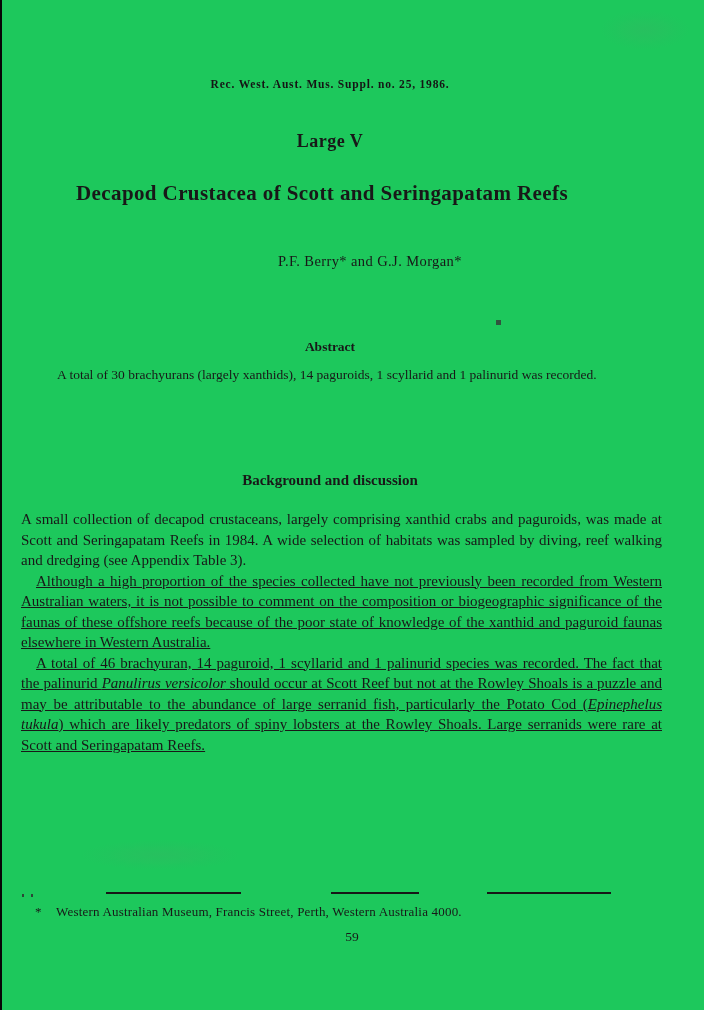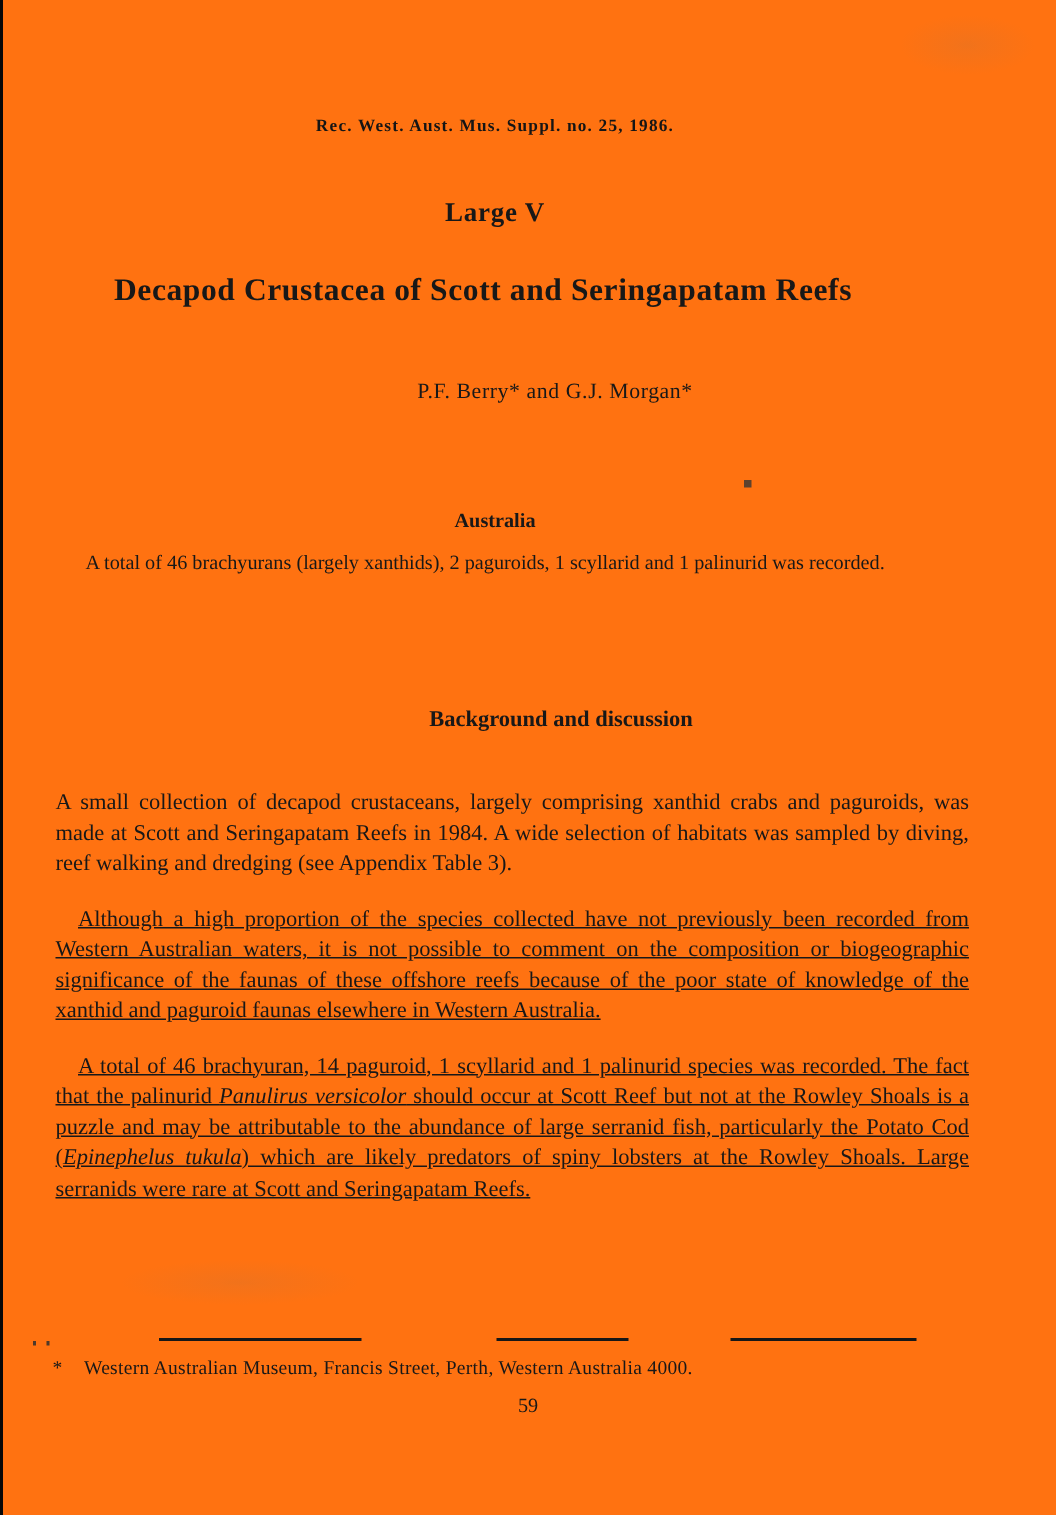--- a/index.html
+++ b/index.html
@@ -6,21 +6,21 @@
   body {
     width: 704px; height: 1010px;
     background: #fcfcfc;
     position: relative;
     overflow: hidden;
     font-family: "Liberation Serif", serif;
     color: #1d1d1d;
   }
   .scan-page {
     position: absolute; inset: 0;
-    background: #f97316;
+    background: #22c55e;
     filter: contrast(1.05);
   }
   .scan-text { filter: blur(0.35px); }
   .edge-line {
     position: absolute; left: 0; top: 0;
     width: 2px; height: 1010px;
     background: #0d0d0d;
   }
   .journal-header {
     position: absolute; top: 78px; left: 0; width: 660px;
@@ -49,28 +49,28 @@
     font-size: 13.5px; font-weight: bold;
   }
   .abstract-text {
     position: absolute; top: 365px; left: 57px; width: 584px;
     font-size: 13.5px; line-height: 19px;
     text-align: justify;
   }
   .section-heading {
     position: absolute; top: 472px; left: 0; width: 660px;
     text-align: center;
-    font-size: 15px; font-weight: bold; padding-left: 44px;
+    font-size: 15px; font-weight: bold;
   }
   .body-text {
     position: absolute; top: 509px; left: 21px; width: 641px;
     font-size: 15px; line-height: 20.5px;
     text-align: justify;
   }
-  .body-text p { margin: 16px; }
+  .body-text p { margin: 0; }
   .body-text p.indented { text-indent: 15px; text-decoration: underline; }
   .speck {
     position: absolute; background: #3a3a3a;
   }
   .speck-mid { left: 496px; top: 320px; width: 5px; height: 5px; opacity: .8; }
   .speck-dots { left: 22px; top: 894px; width: 7px; height: 3px; opacity: .85;
     background: transparent; border-left: 2px solid #333; border-right: 2px solid #333; }
   .footnote-rule-seg {
     position: absolute; top: 892px; height: 2px; background: #1c1c1c;
   }
@@ -105,22 +105,22 @@
 
   <div class="scan-text">
     <div class="journal-header">Rec. West. Aust. Mus. Suppl. no. 25, 1986.</div>
 
     <div class="part-heading">Large V</div>
 
     <div class="doc-title">Decapod Crustacea of Scott and Seringapatam Reefs</div>
 
     <div class="authors">P.F. Berry* and G.J. Morgan*</div>
 
-    <div class="abstract-heading">Australia</div>
-    <div class="abstract-text">A total of 46 brachyurans (largely xanthids), 2 paguroids, 1 scyllarid and 1 palinurid was recorded.</div>
+    <div class="abstract-heading">Abstract</div>
+    <div class="abstract-text">A total of 30 brachyurans (largely xanthids), 14 paguroids, 1 scyllarid and 1 palinurid was recorded.</div>
 
     <div class="section-heading">Background and discussion</div>
 
     <div class="body-text">
       <p><span>A small collection of decapod crustaceans, largely comprising xanthid crabs and paguroids, was made at Scott and Seringapatam Reefs in 1984. A wide selection of habitats was sampled by diving, reef walking and dredging (see Appendix Table 3).</span></p>
       <p class="indented"><span>Although a high proportion of the species collected have not previously been recorded from Western Australian waters, it is not possible to comment on the composition or biogeographic significance of the faunas of these offshore reefs because of the poor state of knowledge of the xanthid and paguroid faunas elsewhere in Western Australia.</span></p>
       <p class="indented"><span>A total of 46 brachyuran, 14 paguroid, 1 scyllarid and 1 palinurid species was recorded. The fact that the palinurid </span><i>Panulirus versicolor</i><span> should occur at Scott Reef but not at the Rowley Shoals is a puzzle and may be attributable to the abundance of large serranid fish, particularly the Potato Cod (</span><i>Epinephelus tukula</i><span>) which are likely predators of spiny lobsters at the Rowley Shoals. Large serranids were rare at Scott and Seringapatam Reefs.</span></p>
     </div>
 
     <span class="speck speck-mid"></span>

